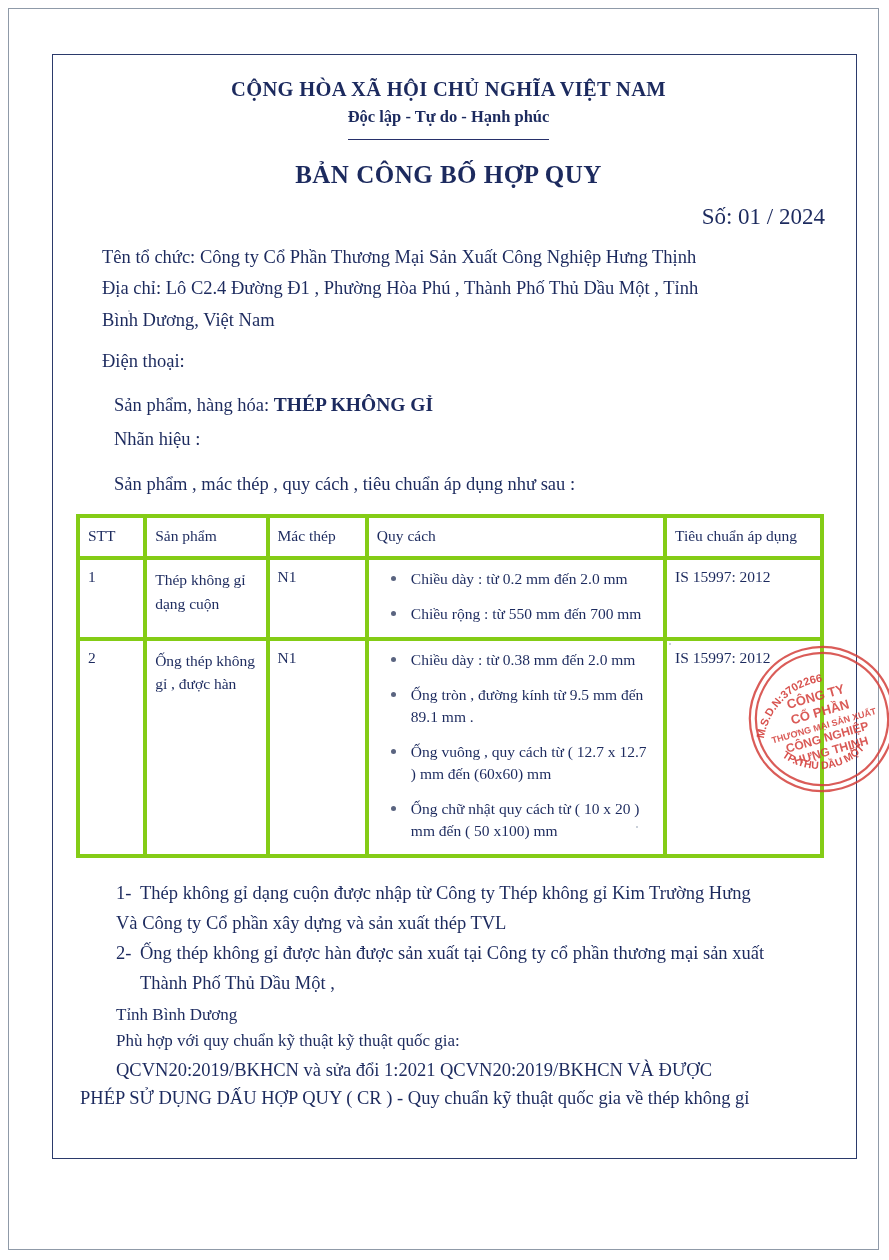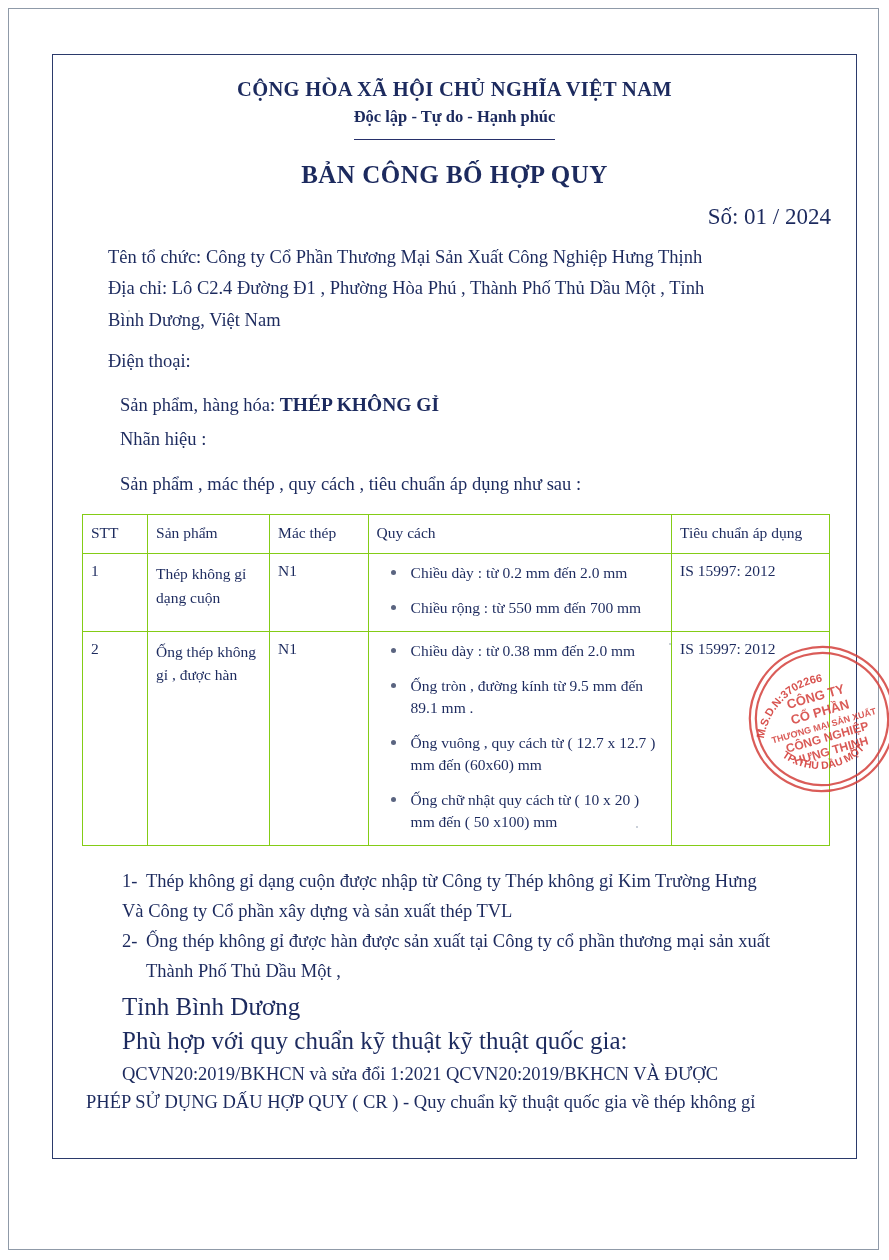--- a/index.html
+++ b/index.html
@@ -34,21 +34,21 @@
   .doc-border {
     position: absolute;
     left: 52px; top: 54px;
     width: 805px;
     height: 1105px;
     border: 1px solid #2b3a6b;
     box-sizing: border-box;
   }
   .content {
     position: absolute;
-    left: 52px; top: 54px;
+    left: 46px; top: 54px;
     width: 805px;
     height: 1105px;
     box-sizing: border-box;
     padding: 14px 26px 0 26px;
   }
   .center { text-align: center; }
   .nation {
     font-weight: bold;
     font-size: 20.5px;
     letter-spacing: 0.3px;
@@ -90,21 +90,21 @@
   }
   .prodline .bold { font-size: 19.5px; }
   
   table.spec {
     width: 748px;
     margin: 16px 0 0 4px;
     border-collapse: collapse;
     font-size: 15.5px;
   }
   table.spec th, table.spec td {
-    border: 1px solid #84cc16;
+    border: 4px solid #84cc16;
     vertical-align: top;
     padding: 8px 8px 10px 8px;
     font-weight: normal;
     text-align: left;
   }
   table.spec thead th {
     padding-top: 9px;
     padding-bottom: 11px;
   }
   .col-stt { width: 52px; text-align: center; }
@@ -149,21 +149,21 @@
     display: flex;
     padding-left: 44px;
     margin-bottom: 3px;
   }
   .note-num { width: 24px; flex: 0 0 24px; }
   .note-body { flex: 1; }
   .note-cont { padding-left: 44px; }
   .note-sub { padding-left: 68px; }
   .plain-line {
     padding-left: 44px;
-    font-size: 25px;
+    font-size: 17px;
     margin-top: 8px;
   }
   .final {
     font-size: 18.5px;
     margin-top: 6px;
     padding-left: 44px;
     line-height: 1.5;
   }
   .final .ln2 { padding-left: 0px; margin-left: -36px; font-family: Liberation Serif, serif; }
   

